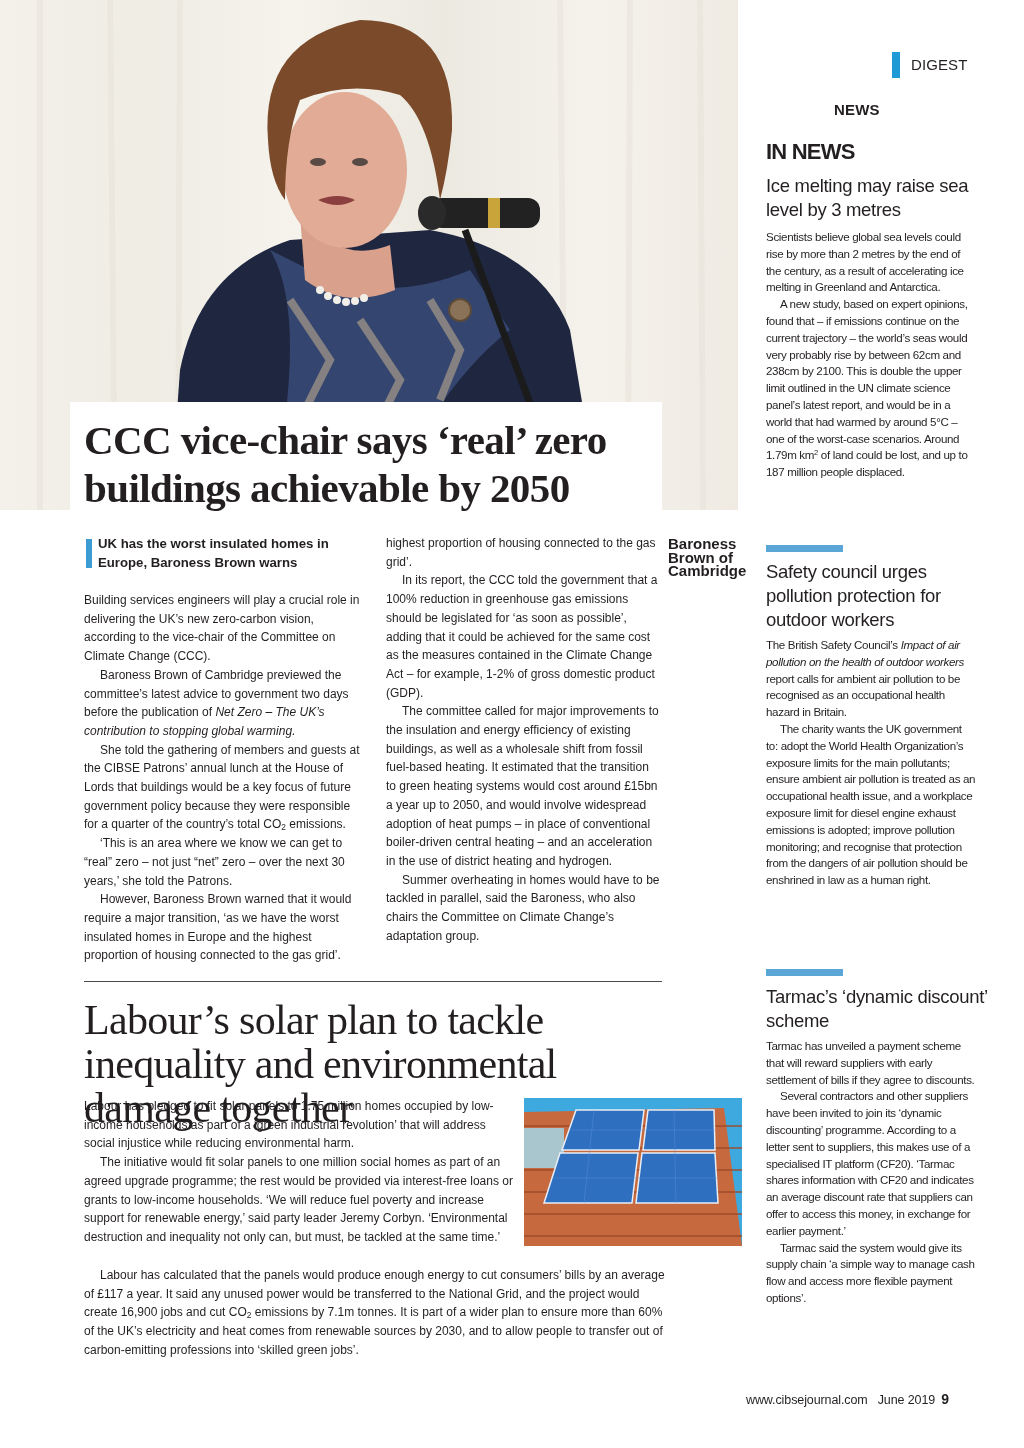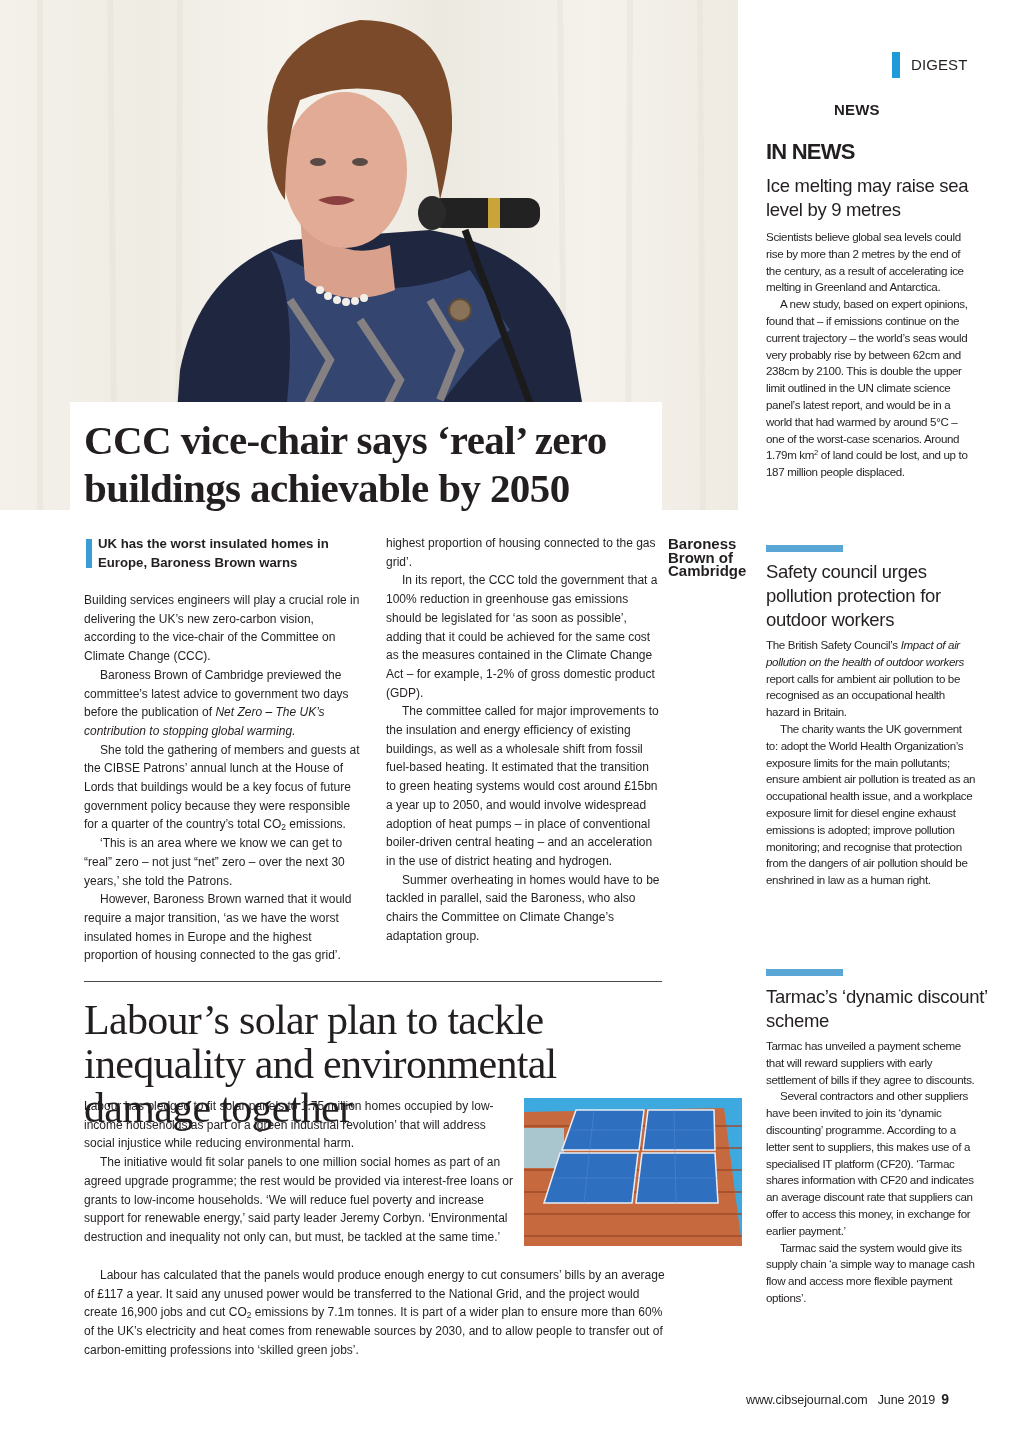--- a/index.html
+++ b/index.html
@@ -176,21 +176,21 @@
     </g>
   </svg>
 </div>
 
 <div id="header-news" class="abs">NEWS</div>
 <div id="header-bar" class="abs"></div>
 <div id="header-digest" class="abs">DIGEST</div>
 
 <div id="in-brief" class="abs brief-title">IN NEWS</div>
 
-<div id="b1-head" class="abs brief-head">Ice melting may raise sea level by 9 metres</div>
+<div id="b1-head" class="abs brief-head">Ice melting may raise sea level by 3 metres</div>
 <div id="b1-body" class="abs brief-body">
   <p>Scientists believe global sea levels could rise by more than 2 metres by the end of the century, as a result of accelerating ice melting in Greenland and Antarctica.</p>
   <p class="ind"><span>A new study, based on expert opinions, found that – if emissions continue on the current trajectory – the world’s seas would very probably rise by between 62cm and 238cm by 2100. This is double the upper limit outlined in the UN climate science panel’s latest report, and would be in a world that had warmed by around 5°C – one of the worst-case scenarios. Around 1.79m km</span><sup>2</sup><span> of land could be lost, and up to 187 million people displaced.</span></p>
 </div>
 
 <div id="rule2" class="abs accent-rule"></div>
 <div id="b2-head" class="abs brief-head">Safety council urges pollution protection for outdoor workers</div>
 <div id="b2-body" class="abs brief-body">
   <p><span>The British Safety Council’s </span><em>Impact of air pollution on the health of outdoor workers</em><span> report calls for ambient air pollution to be recognised as an occupational health hazard in Britain.</span></p>
   <p class="ind">The charity wants the UK government to: adopt the World Health Organization’s exposure limits for the main pollutants; ensure ambient air pollution is treated as an occupational health issue, and a workplace exposure limit for diesel engine exhaust emissions is adopted; improve pollution monitoring; and recognise that protection from the dangers of air pollution should be enshrined in law as a human right.</p>

